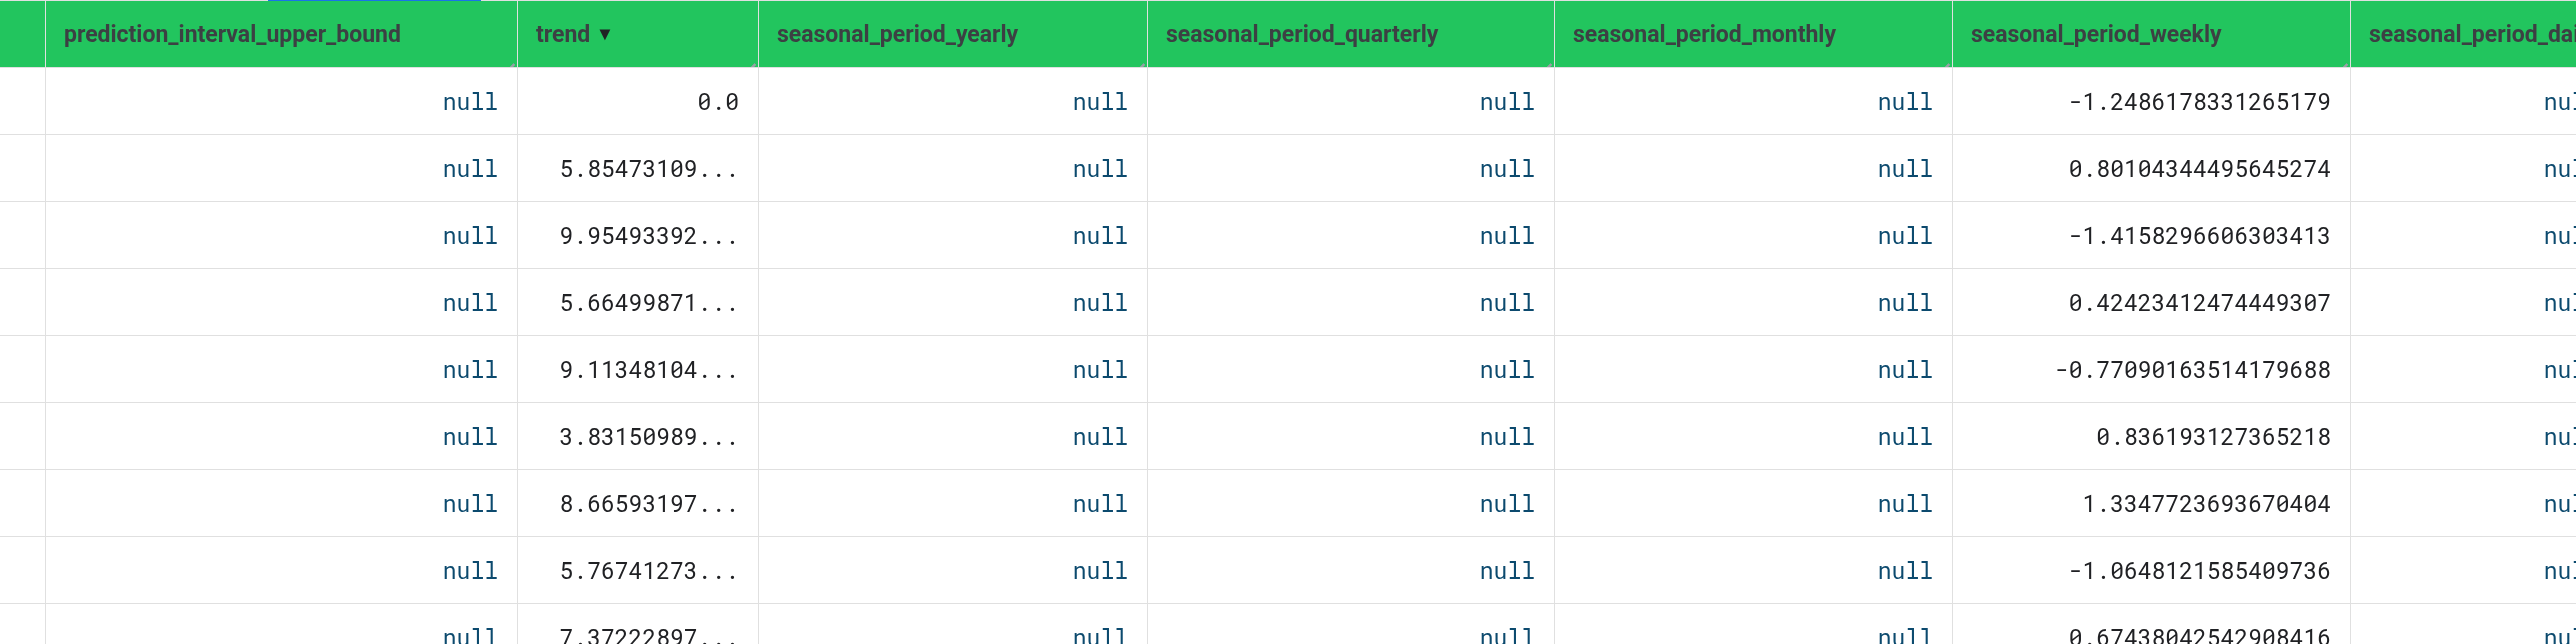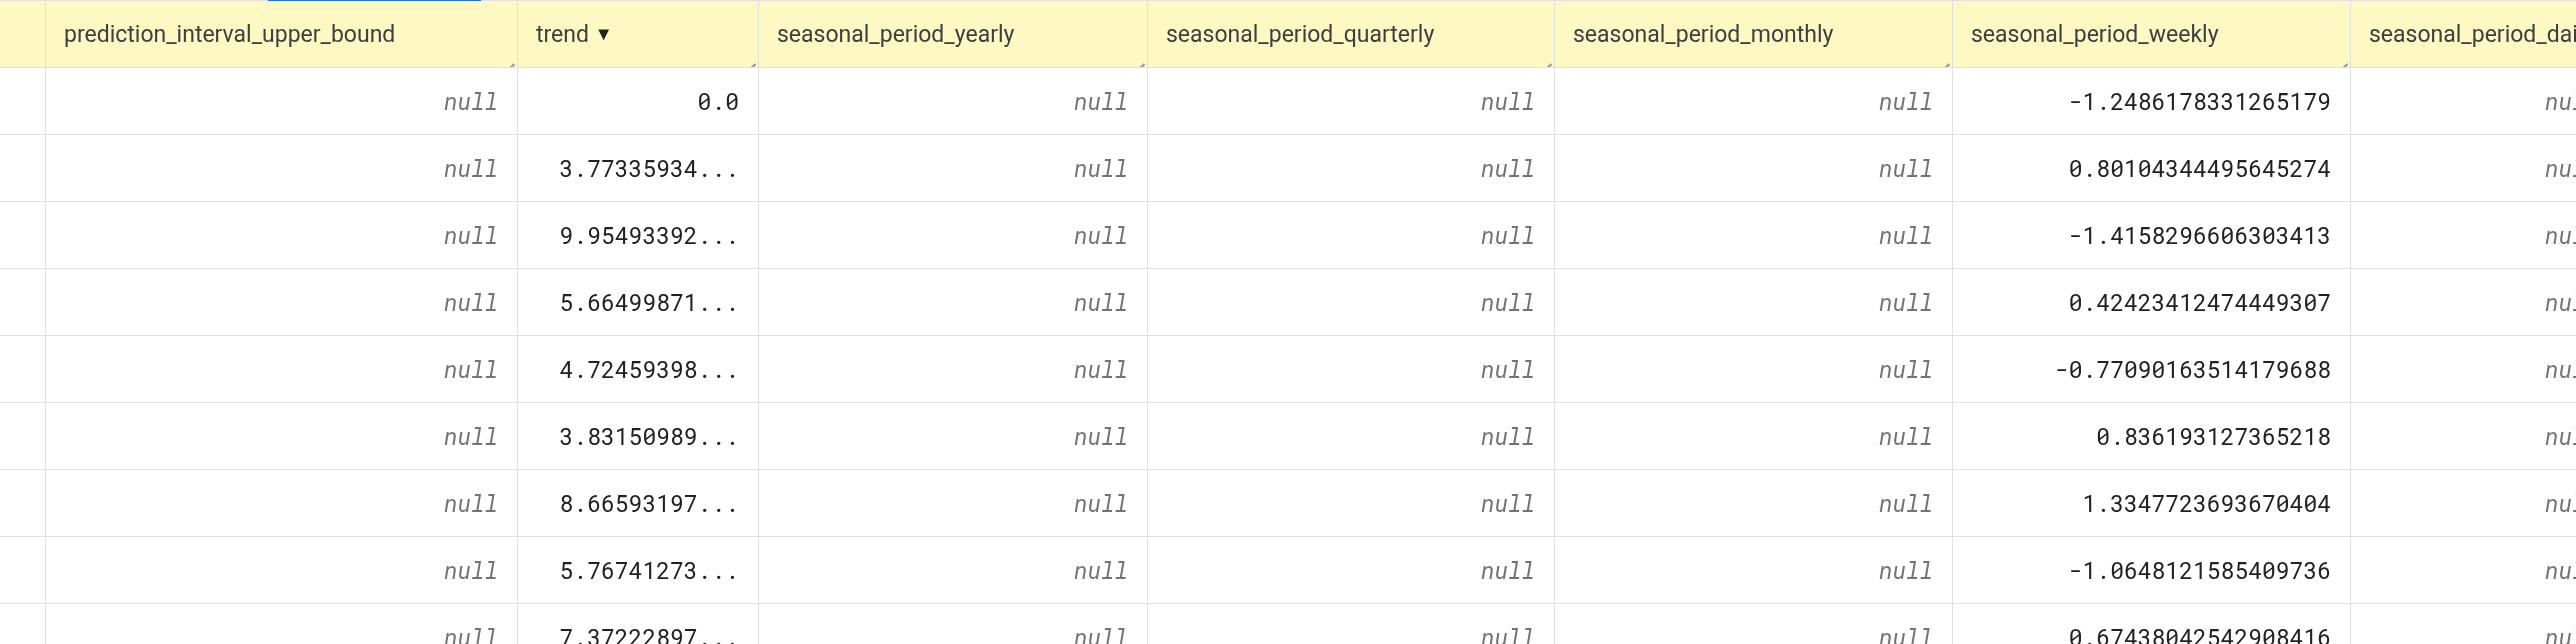--- a/index.html
+++ b/index.html
@@ -23,22 +23,22 @@
       border: 0.9px solid #e0e0e0;
       height: 67px;
       padding: 0 18.5px;
       text-align: right;
       white-space: nowrap;
       overflow: hidden;
       text-overflow: ellipsis;
       position: relative;
     }
     th {
-      background: #fef9c3;
-      font-weight: 400;
+      background: #22c55e;
+      font-weight: 700;
       text-align: left;
       color: #3c4043;
       font-size: 23px;
       padding-right: 26px;
     }
     th .header-content {
       display: flex;
       align-items: center;
       gap: 5.6px;
     }
@@ -72,22 +72,21 @@
     }
     .resize-handle::after {
       right: 1.9px;
       bottom: 1.9px;
       width: 5.6px;
       height: 1.9px;
       transform: rotate(-45deg);
       transform-origin: right bottom;
     }
     .null-cell {
-      font-style: italic;
-      color: #737373;
+      color: #0c4a6e;
     }
     td {
       font-size: 23px;
       color: #202124;
       font-family: 'Roboto Mono', Menlo, monospace;
     }
     .tab-indicator {
       position: absolute;
       top: 0;
       left: 268px;
@@ -165,21 +164,21 @@
           <td class="col-1">0.0</td>
           <td class="col-2 null-cell">null</td>
           <td class="col-3 null-cell">null</td>
           <td class="col-4 null-cell">null</td>
           <td class="col-5">-1.2486178331265179</td>
           <td class="col-6 null-cell">null</td>
         </tr>
         <tr>
           <td class="col-leftedge"></td>
           <td class="col-0 null-cell">null</td>
-          <td class="col-1">3.77335934...</td>
+          <td class="col-1">5.85473109...</td>
           <td class="col-2 null-cell">null</td>
           <td class="col-3 null-cell">null</td>
           <td class="col-4 null-cell">null</td>
           <td class="col-5">0.80104344495645274</td>
           <td class="col-6 null-cell">null</td>
         </tr>
         <tr>
           <td class="col-leftedge"></td>
           <td class="col-0 null-cell">null</td>
           <td class="col-1">9.95493392...</td>
@@ -195,21 +194,21 @@
           <td class="col-1">5.66499871...</td>
           <td class="col-2 null-cell">null</td>
           <td class="col-3 null-cell">null</td>
           <td class="col-4 null-cell">null</td>
           <td class="col-5">0.42423412474449307</td>
           <td class="col-6 null-cell">null</td>
         </tr>
         <tr>
           <td class="col-leftedge"></td>
           <td class="col-0 null-cell">null</td>
-          <td class="col-1">4.72459398...</td>
+          <td class="col-1">9.11348104...</td>
           <td class="col-2 null-cell">null</td>
           <td class="col-3 null-cell">null</td>
           <td class="col-4 null-cell">null</td>
           <td class="col-5">-0.77090163514179688</td>
           <td class="col-6 null-cell">null</td>
         </tr>
         <tr>
           <td class="col-leftedge"></td>
           <td class="col-0 null-cell">null</td>
           <td class="col-1">3.83150989...</td>

